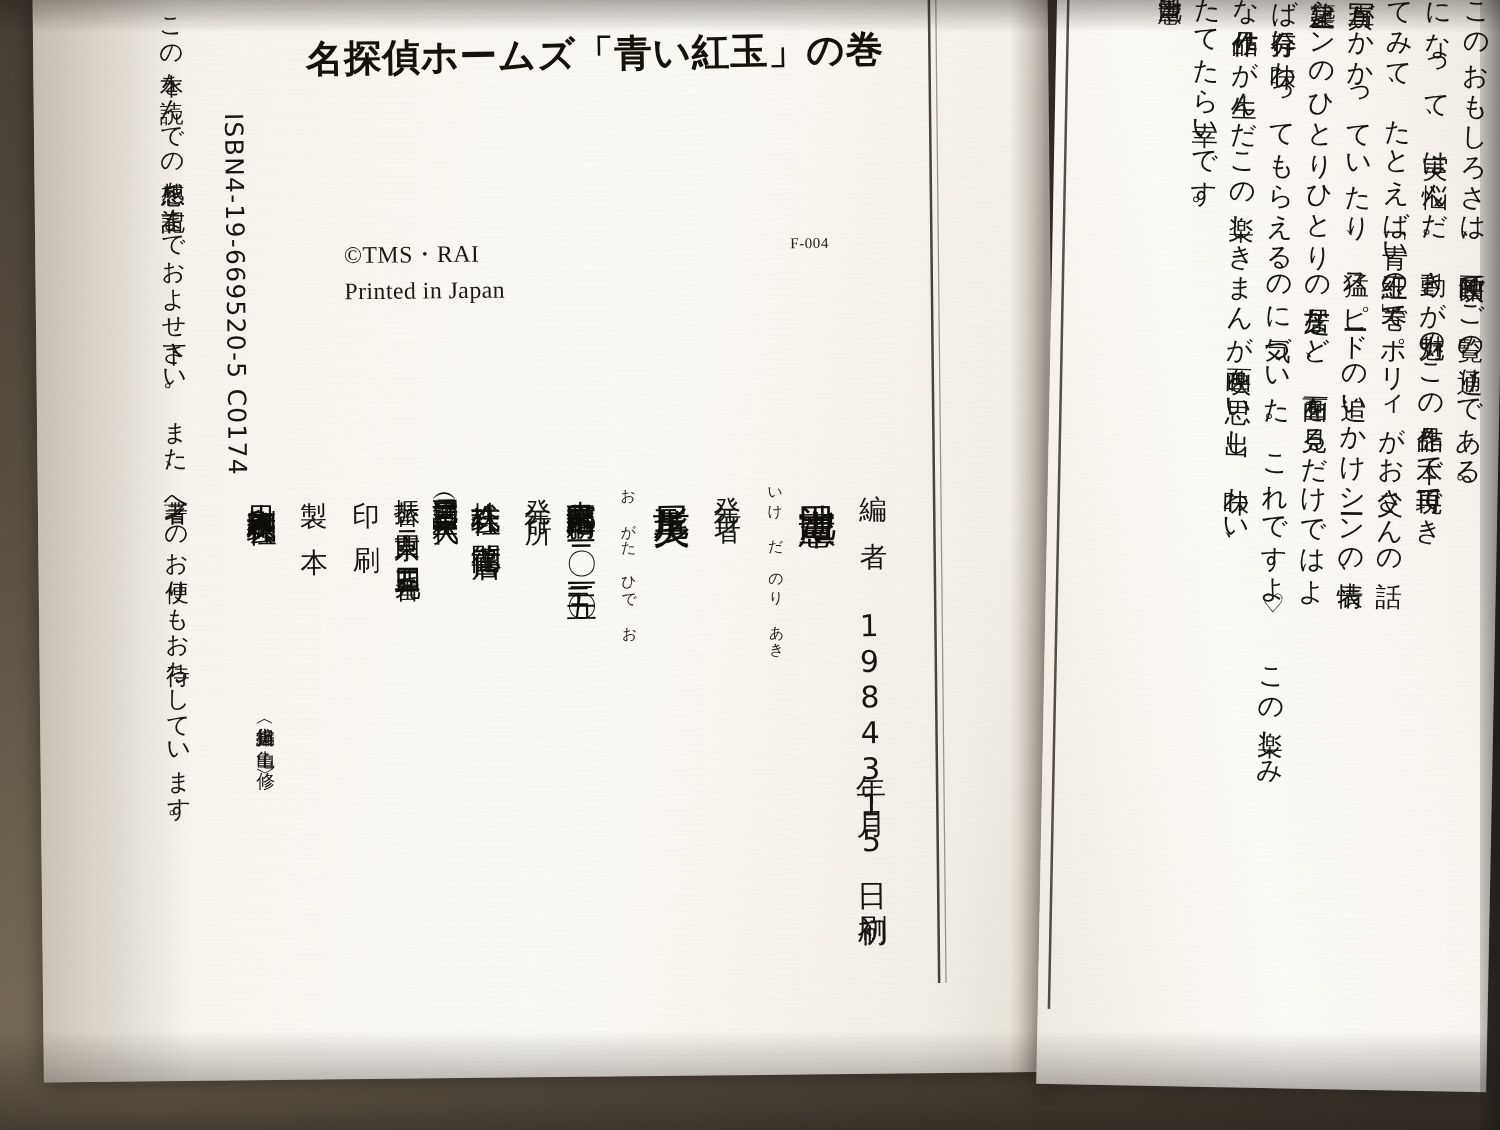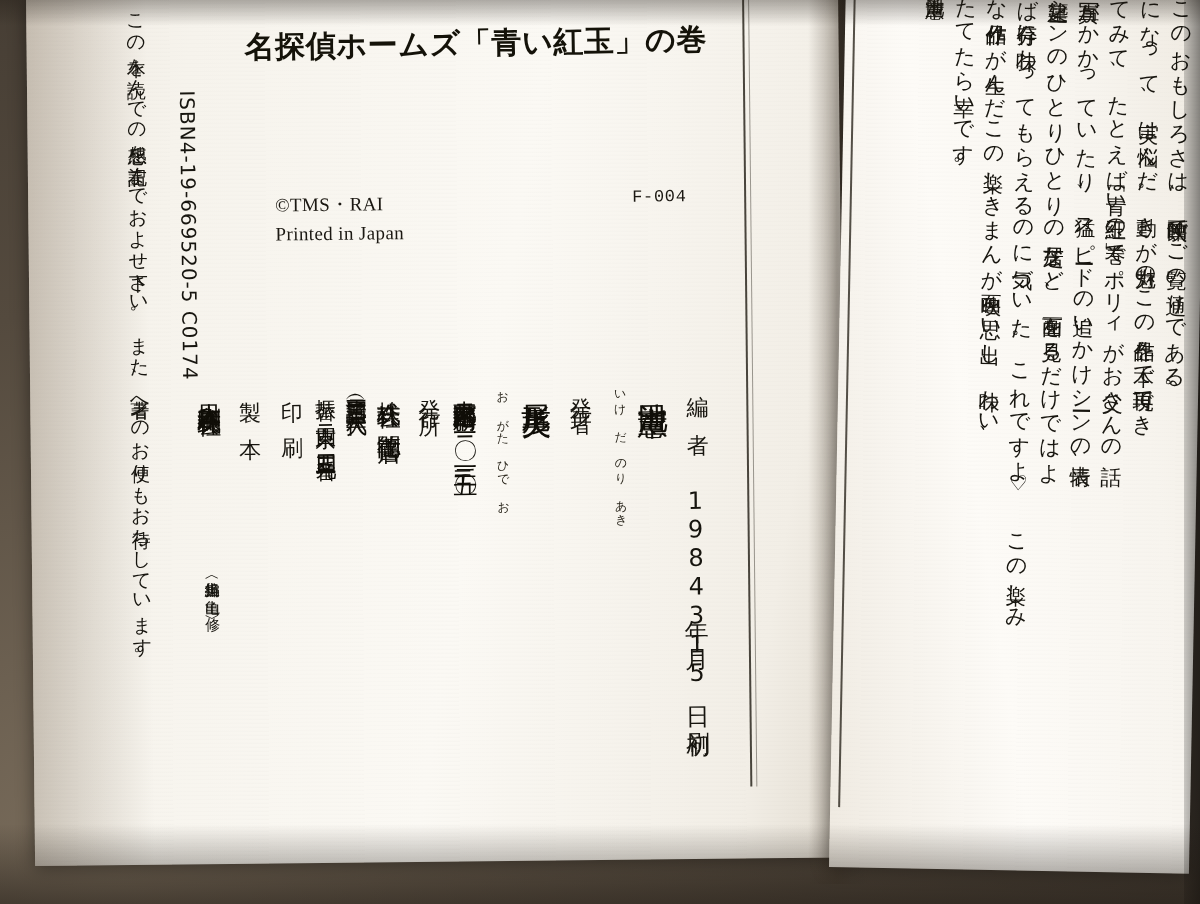--- a/index.html
+++ b/index.html
@@ -103,22 +103,22 @@
     font-family: "Liberation Serif", serif;
     font-size: 19px;
     line-height: 1.5;
     color: #1b1812;
     letter-spacing: .02em;
   }
   .code-f {
     position: absolute;
     left: 604px;
     top: 200px;
-    font-family: Liberation Mono, monospace;
-    font-size: 17px;
+    font-family: Liberation Serif, serif;
+    font-size: 12px;
     color: #1b1812;
     letter-spacing: .04em;
   }
 
   
   .isbn-strip {
     position: absolute;
     left: 148px;
     top: 98px;
     height: 700px;

